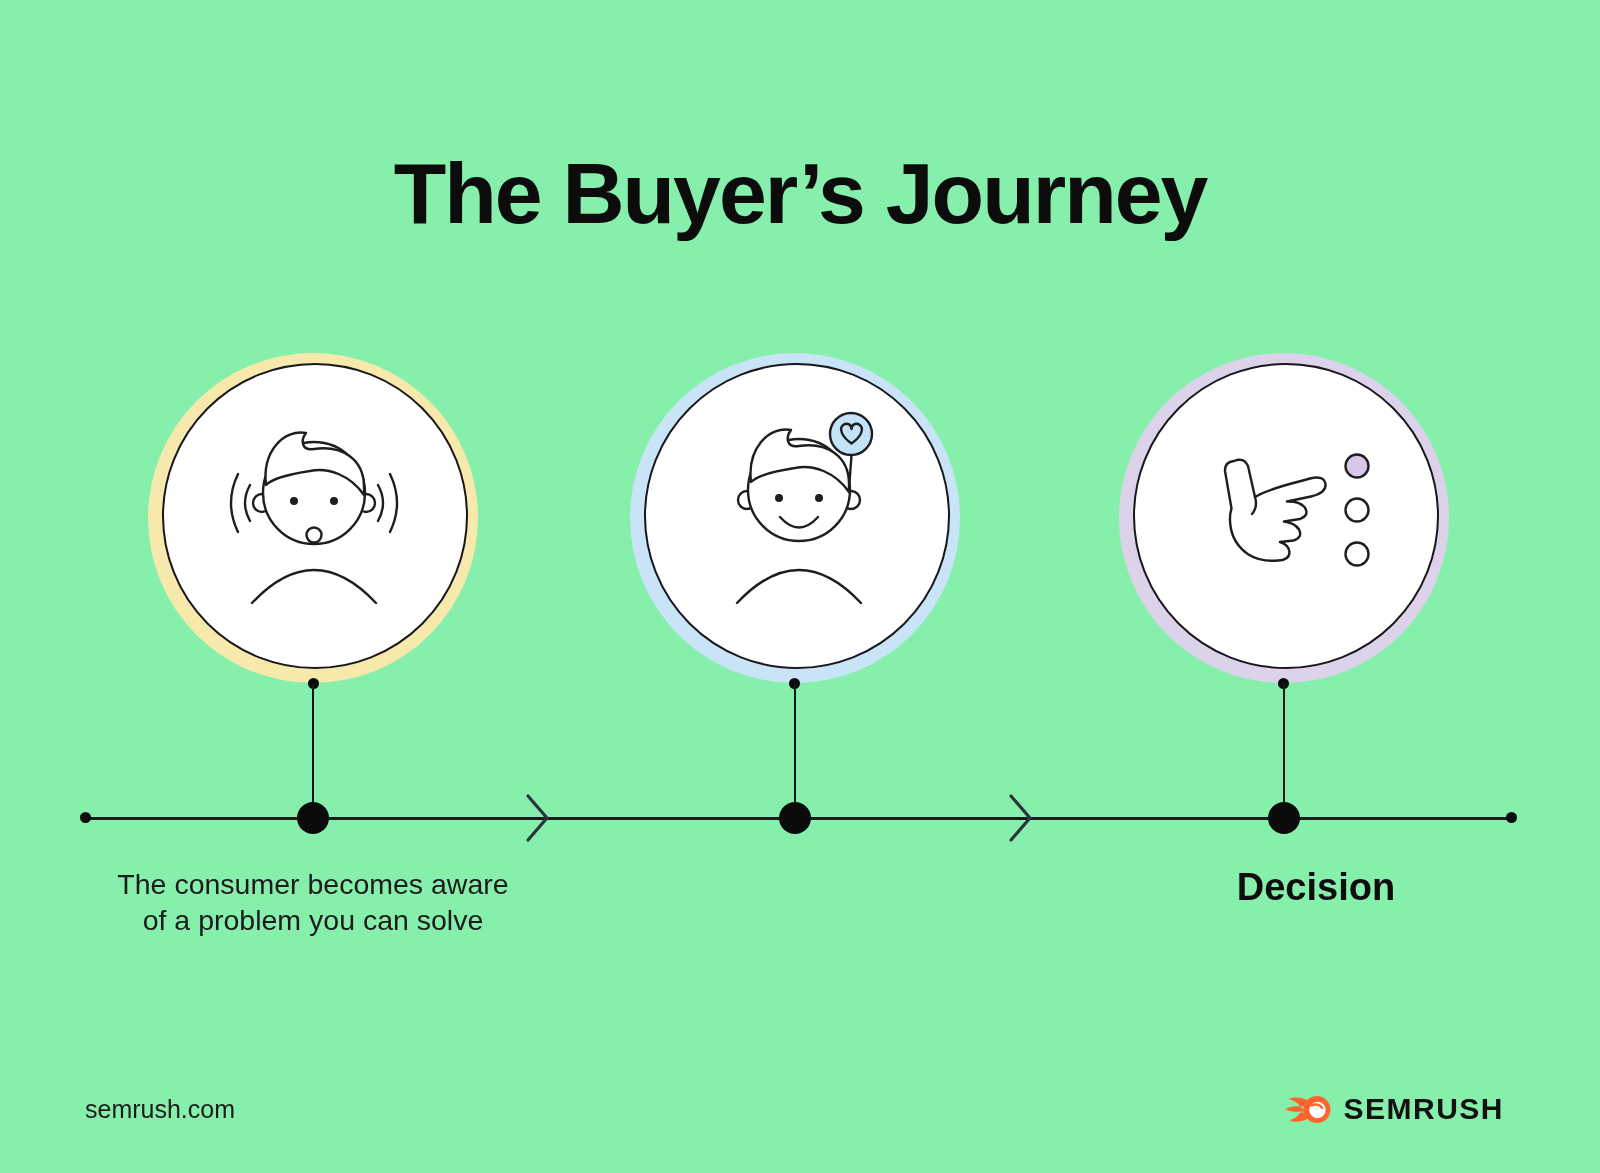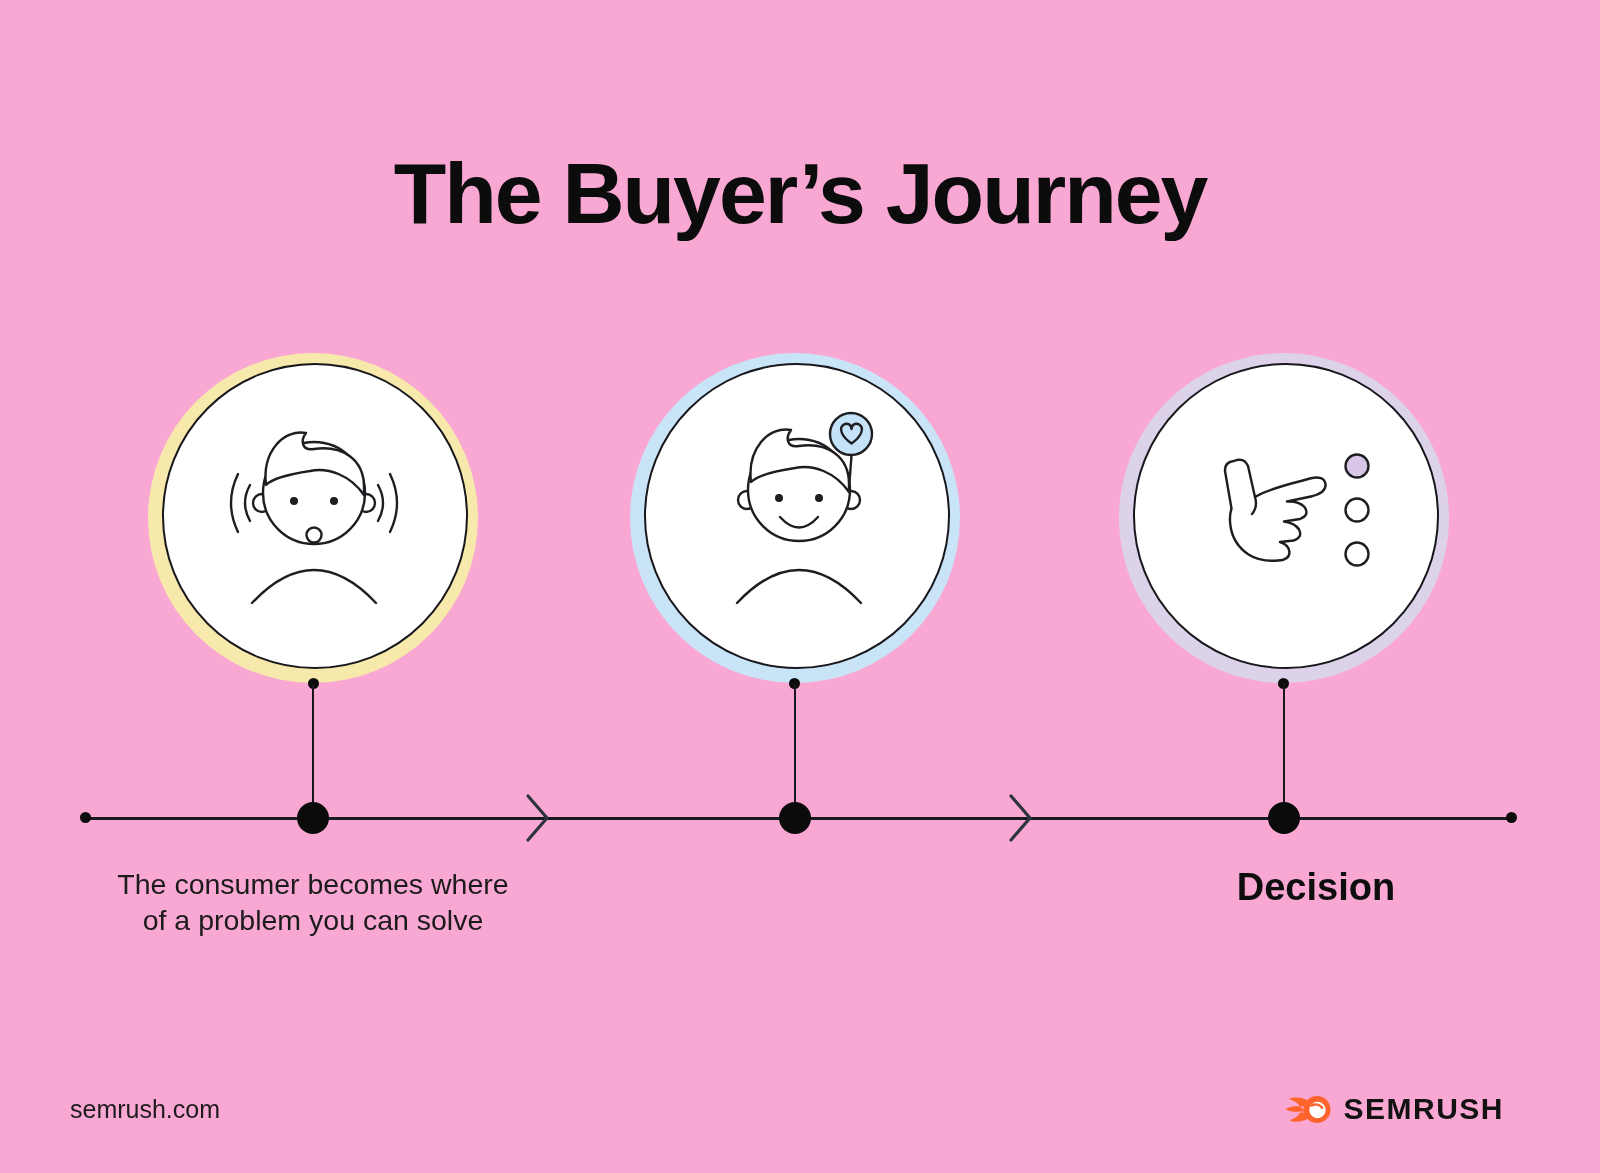--- a/index.html
+++ b/index.html
@@ -1,16 +1,16 @@
 <!DOCTYPE html>
 <html><head>
 <meta charset="utf-8">
 <style>
   html,body{margin:0;padding:0;background:#ffffff;}
-  .canvas{position:relative;width:1600px;height:1173px;background:#f9a8d4;overflow:hidden;
+  .canvas{position:relative;width:1600px;height:1173px;background:#86efac;overflow:hidden;
           font-family:"Liberation Sans",sans-serif;color:#101010;}
   .title{position:absolute;left:0;right:0;top:86px;text-align:center;
          font-size:86px;font-weight:700;letter-spacing:-2px;color:#0c0c0c;}
   
   .ring{position:absolute;top:353px;width:330px;height:330px;border-radius:50%;}
   .ring-1{left:148px;} .ring-2{left:630px;} .ring-3{left:1119px;}
   .inner{position:absolute;left:14px;top:10px;width:302px;height:302px;border-radius:50%;
          background:#ffffff;border:2.5px solid #17171c;
          display:flex;align-items:center;justify-content:center;}
   
@@ -24,21 +24,21 @@
   .node{position:absolute;top:802px;width:32px;height:32px;border-radius:50%;background:#0b0b0b;}
   .node-1{left:297px;} .node-2{left:779px;} .node-3{left:1268px;}
   .chev{position:absolute;top:792px;}
   .chev-1{left:525px;} .chev-2{left:1008px;}
   
   .stage-text{position:absolute;top:866px;width:520px;text-align:center;}
   .stage-text-1{left:53px;} .stage-text-2{left:535px;} .stage-text-3{left:1056px;}
   .stage-title{margin:0 0 14px 0;font-size:38px;font-weight:700;color:#0e0e0e;}
   .stage-desc{margin:0;font-size:28.5px;line-height:1.28;color:#1b1b1b;white-space:pre-line;}
   
-  .site{position:absolute;left:70px;top:1095px;font-size:25px;color:#1c1c1c;}
+  .site{position:absolute;left:85px;top:1095px;font-size:25px;color:#1c1c1c;}
   .brand{position:absolute;right:96px;top:1092px;display:flex;align-items:center;gap:11px;}
   .brand-text{font-size:30px;font-weight:700;letter-spacing:1.5px;color:#121212;}
   .ink{stroke:#1e1e22;stroke-width:2.4;fill:#ffffff;stroke-linejoin:round;stroke-linecap:round;}
   .ink-line{stroke:#1e1e22;stroke-width:2.4;fill:none;stroke-linejoin:round;stroke-linecap:round;}
   .ink-fill{fill:#1e1e22;stroke:none;}
 </style>
 </head>
 <body>
 
 <div class="canvas">
@@ -125,21 +125,21 @@
   <div class="node node-2"></div>
   <div class="node node-3"></div>
   <svg class="chev chev-1" width="26" height="52" viewBox="0 0 26 52">
     <polyline points="3,4 22,26 3,48" fill="none" stroke="#2d333f" stroke-width="3.2" stroke-linecap="round" stroke-linejoin="round"></polyline>
   </svg>
   <svg class="chev chev-2" width="26" height="52" viewBox="0 0 26 52">
     <polyline points="3,4 22,26 3,48" fill="none" stroke="#2d333f" stroke-width="3.2" stroke-linecap="round" stroke-linejoin="round"></polyline>
   </svg>
 
   <div class="stage-text stage-text-1">
-    <p class="stage-desc">The consumer becomes where
+    <p class="stage-desc">The consumer becomes aware
 of a problem you can solve</p>
   </div>
   <div class="stage-text stage-text-3">
     <h2 class="stage-title">Decision</h2>
   </div>
 
   <div class="site">semrush.com</div>
   <div class="brand">
     <svg width="47" height="31" viewBox="0 0 47 31">
       <g fill="#FF642D">

